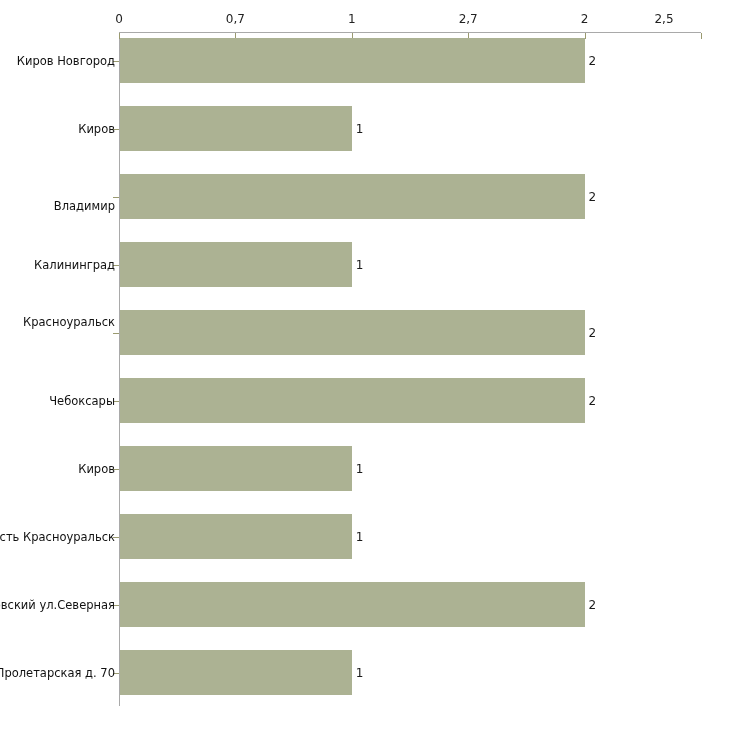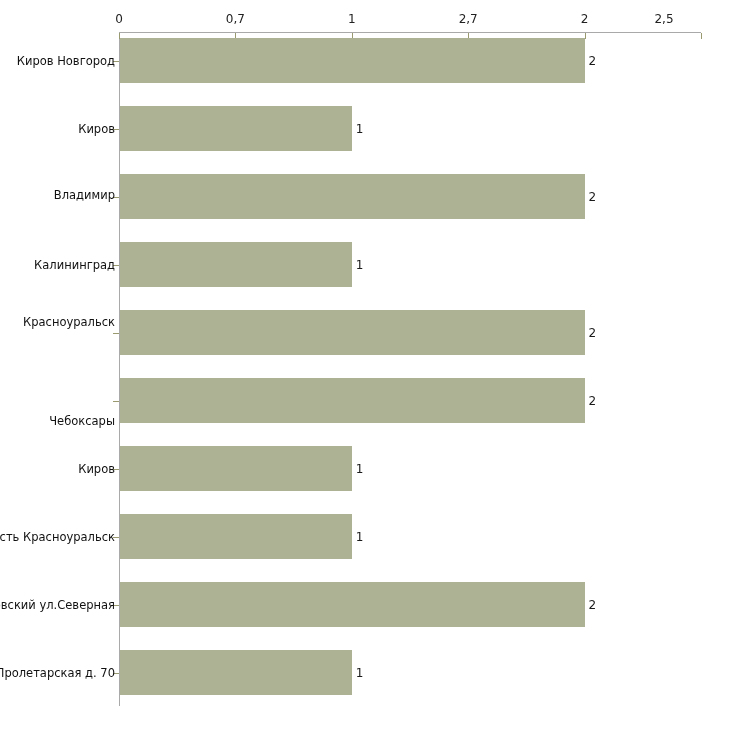--- a/index.html
+++ b/index.html
@@ -108,27 +108,27 @@
       <div class="xtick" style="left: 701px;"></div>
       <div class="xtick-label" style="left: 664px;">2,5</div>
     </div>
 
   <div id="yaxis-layer">
       <div class="ytick" style="top: 60.5px;"></div>
       <div class="cat-label" style="top: 60.5px;">Киров Новгород</div>
       <div class="ytick" style="top: 128.5px;"></div>
       <div class="cat-label" style="top: 128.5px;">Киров</div>
       <div class="ytick" style="top: 196.5px;"></div>
-      <div class="cat-label" style="top: 195px;">Владимир</div>
+      <div class="cat-label" style="top: 206px;">Владимир</div>
       <div class="ytick" style="top: 264.5px;"></div>
       <div class="cat-label" style="top: 264.5px;">Калининград</div>
       <div class="ytick" style="top: 332.5px;"></div>
       <div class="cat-label" style="top: 322px;">Красноуральск</div>
       <div class="ytick" style="top: 400.5px;"></div>
-      <div class="cat-label" style="top: 400.5px; margin-top: 20px;">Чебоксары</div>
+      <div class="cat-label" style="top: 400.5px;">Чебоксары</div>
       <div class="ytick" style="top: 468.5px;"></div>
       <div class="cat-label" style="top: 468.5px;">Киров</div>
       <div class="ytick" style="top: 536.5px;"></div>
       <div class="cat-label" style="top: 536.5px;">ласть Красноуральск</div>
       <div class="ytick" style="top: 604.5px;"></div>
       <div class="cat-label" style="top: 604.5px;">довский ул.Северная</div>
       <div class="ytick" style="top: 672.5px;"></div>
       <div class="cat-label" style="top: 672.5px;">л Пролетарская д. 70</div>
     </div>
 

